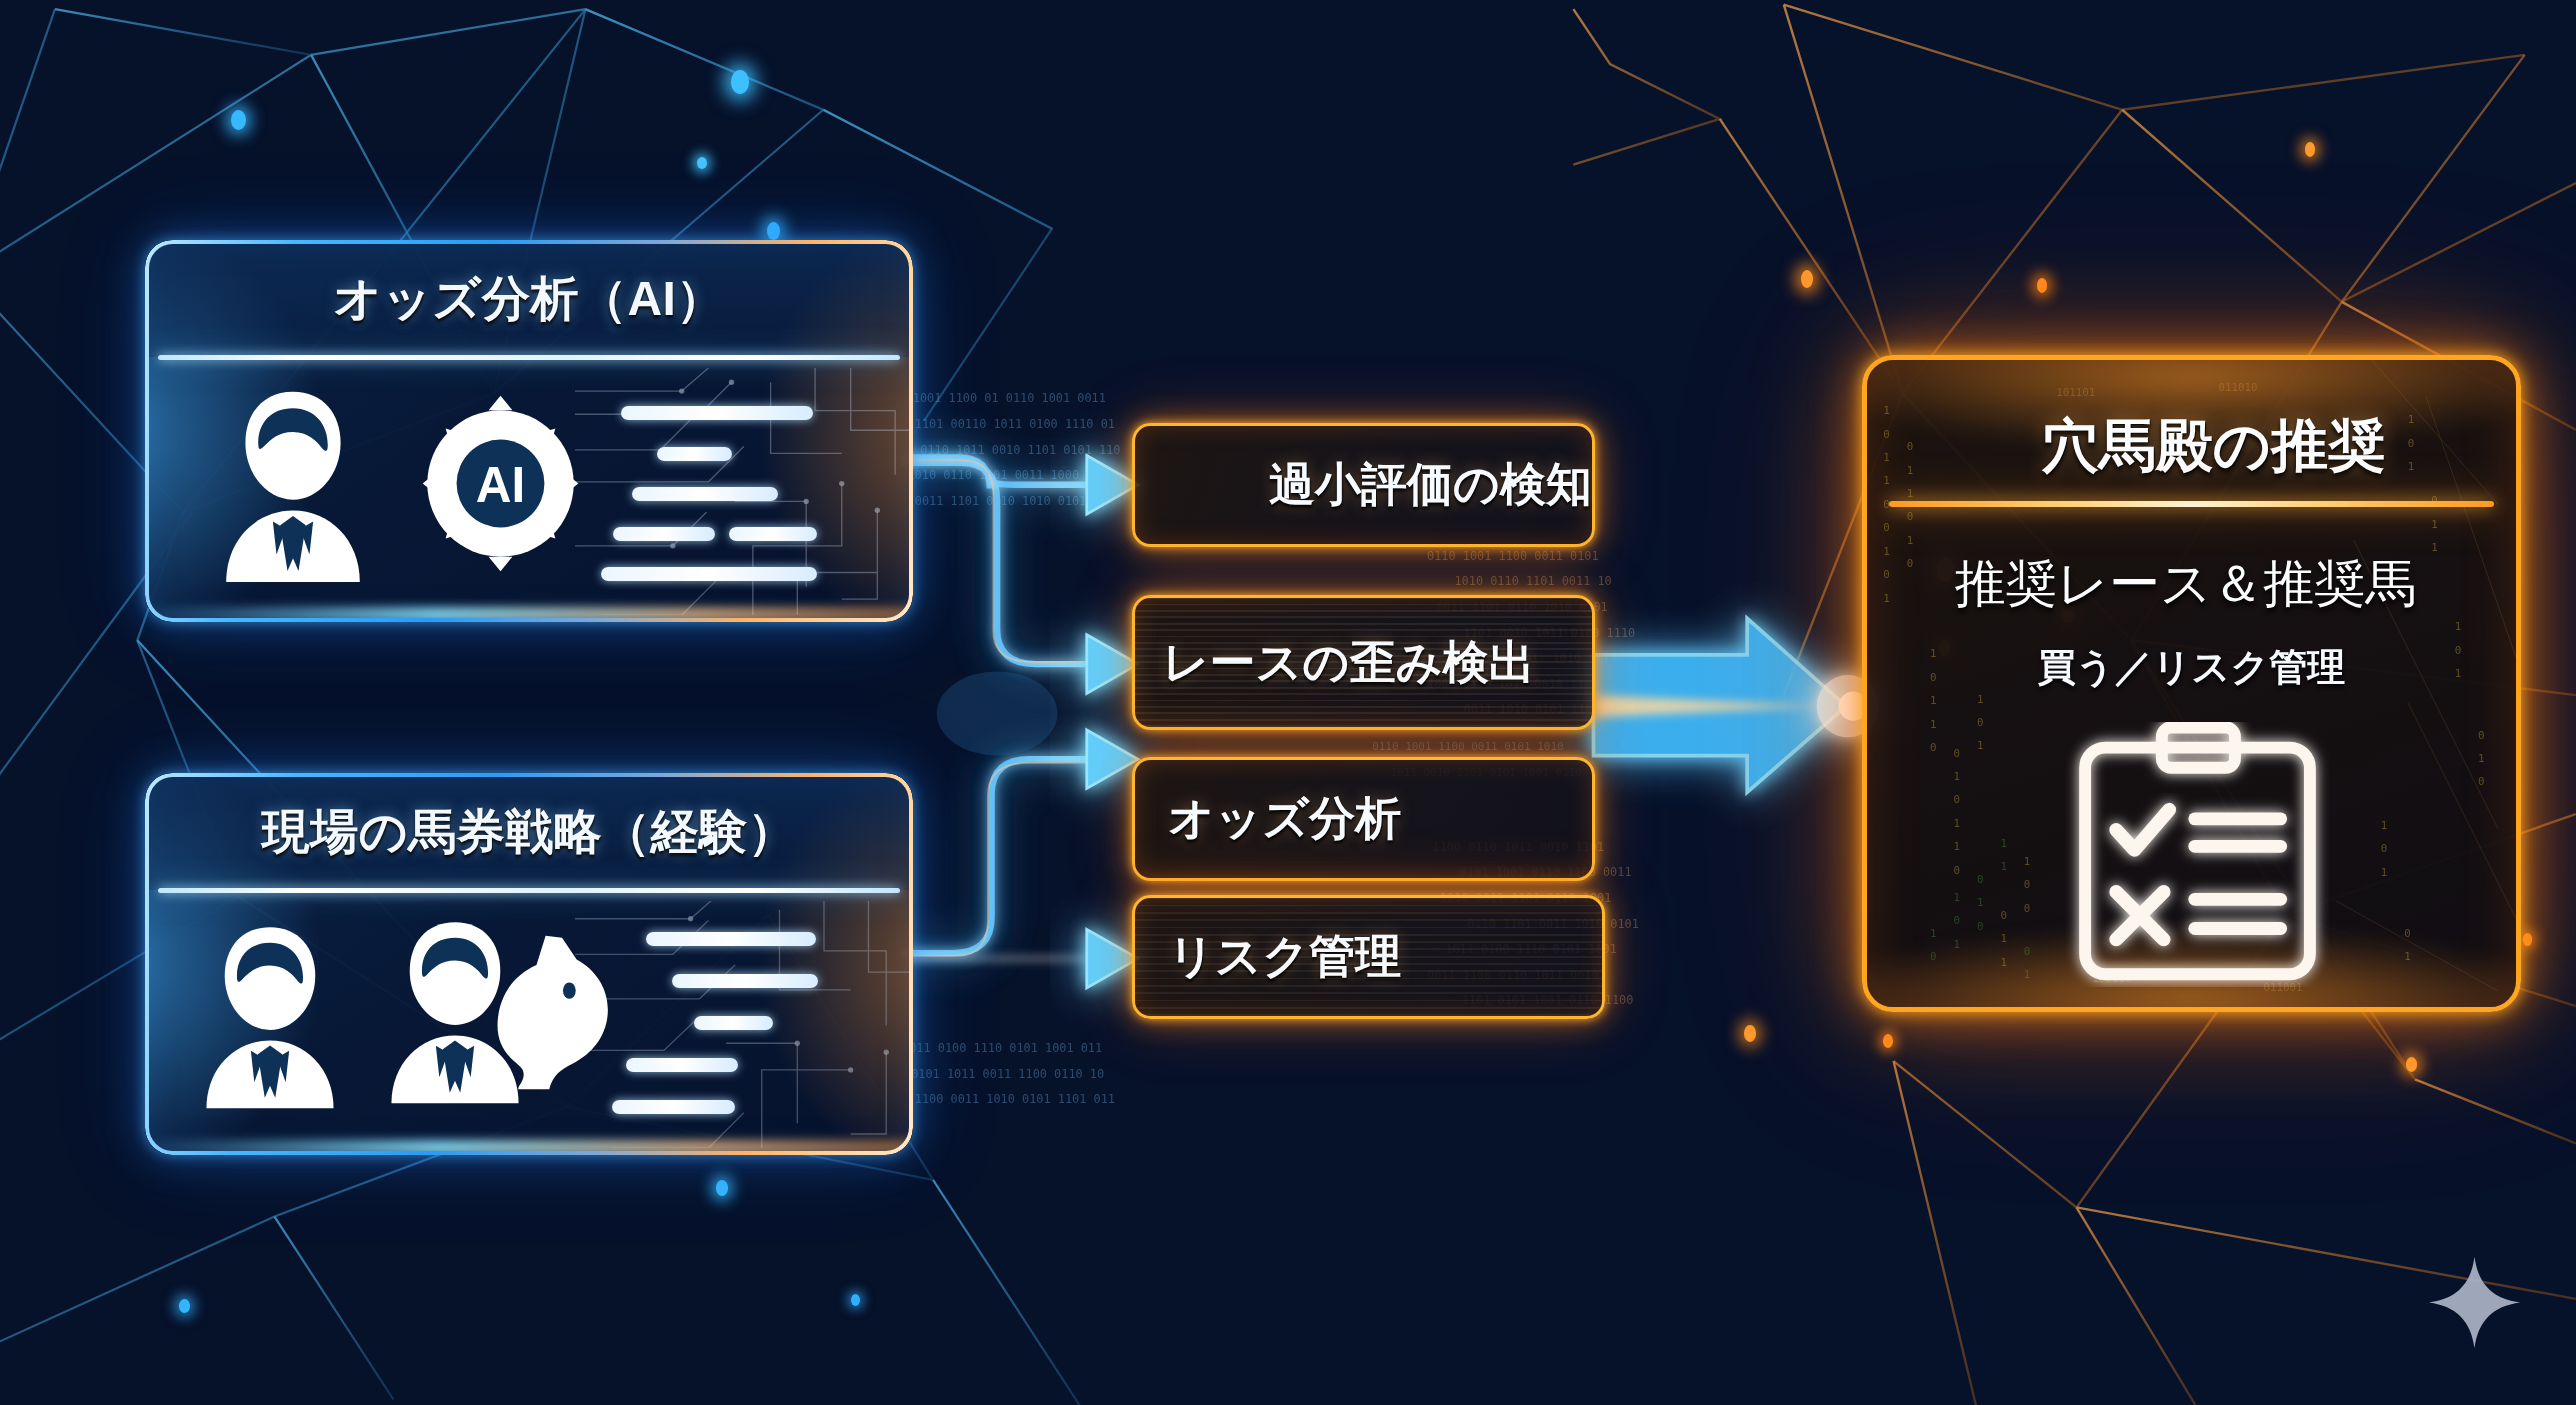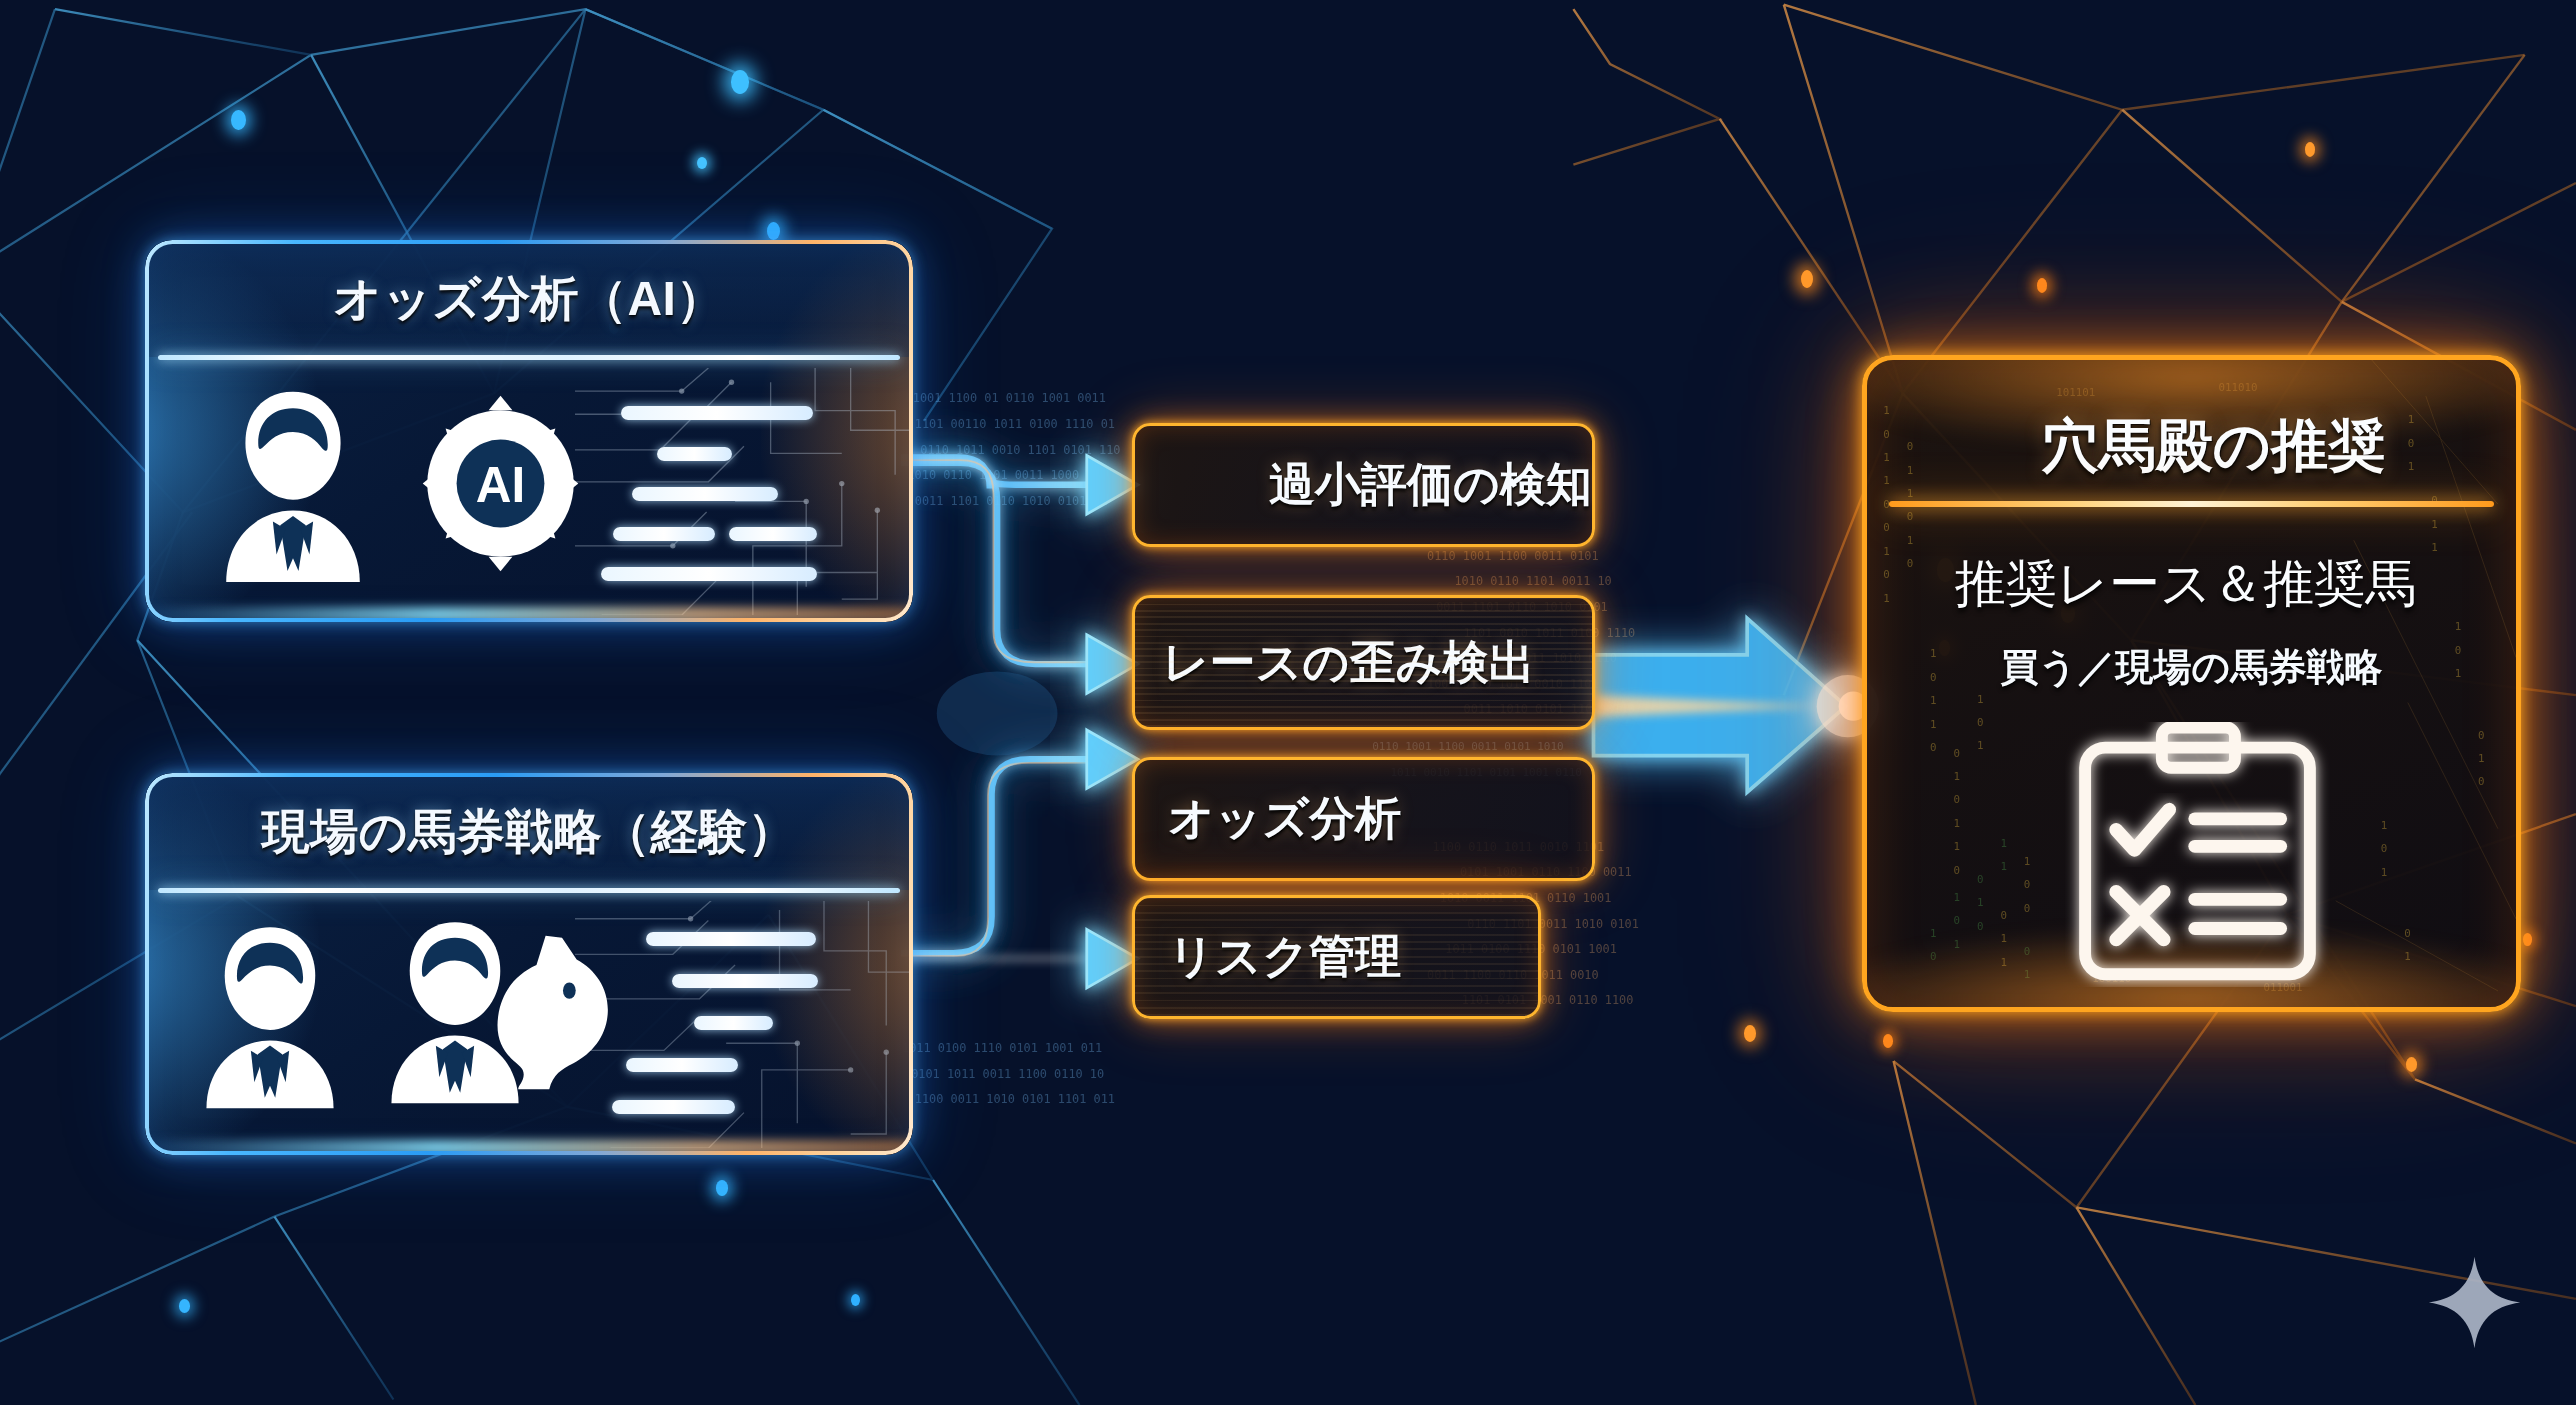--- a/index.html
+++ b/index.html
@@ -459,21 +459,21 @@
   <div class="pill" style="left:1132px;top:595px;width:463px;height:135px;z-index:7;">
     <div class="pill-stream" style="background:repeating-linear-gradient(0deg, rgba(255,200,120,.17) 0 1.8px, transparent 1.8px 6.4px);"></div>
     <span class="lbl" style="font-size:46px;margin-left:27.4px;">レースの歪み検出</span>
   </div>
 
   <div class="pill" style="left:1132px;top:757px;width:463px;height:124px;z-index:7;">
     <div class="pill-stream"></div>
     <span class="lbl" style="font-size:46px;margin-left:33px;">オッズ分析</span>
   </div>
 
-  <div class="pill" style="left:1132px;top:895px;width:409px;height:124px;z-index:7;">
+  <div class="pill" style="left:1132px;top:895px;width:473px;height:124px;z-index:7;">
     <div class="pill-stream" style="background:repeating-linear-gradient(0deg, rgba(255,200,120,.14) 0 1.8px, transparent 1.8px 7.3px);"></div>
     <span class="lbl" style="font-size:46px;margin-left:33px;">リスク管理</span>
   </div>
 
   <svg class="netlayer" viewBox="0 0 2816 1536" style="z-index:2;opacity:.42;">
     <g fill="#7fc6ff" font-family="DejaVu Sans Mono, monospace" font-size="13" opacity=".75">
       <text x="990" y="440">01001 1100 01 0110 1001 0011</text>
       <text x="1000" y="468">1101 00110 1011 0100 1110 01</text>
       <text x="1006" y="496">0110 1011 0010 1101 0101 110</text>
       <text x="992" y="524">1010 0110 1101 0011 1000 101</text>
@@ -591,21 +591,21 @@
 
     <div class="res-halo" style="top:-55px;"></div>
     <div class="res-halo" style="bottom:-64px;"></div>
 
     <span class="res-title" style="top:48px;font-size:57px;padding-left:44px;">穴馬殿の推奨</span>
 
     <div class="res-div" style="left:22px;right:22px;top:141px;"></div>
 
     <span class="res-sub1" style="top:190px;font-size:51px;">推奨レース＆推奨馬</span>
 
-    <span class="res-sub2" style="top:282px;font-size:38px;">買う／現場の馬券戦略</span>
+    <span class="res-sub2" style="top:282px;font-size:38px;">買う／リスク管理</span>
 
     <svg class="clip" style="left:198px;top:362px;width:265px;height:265px;" viewBox="0 0 290 290">
       <defs>
         <filter id="clipGlow" x="-40%" y="-40%" width="180%" height="180%">
           <feGaussianBlur stdDeviation="7" result="g1"></feGaussianBlur>
           <feMerge>
               <feMergeNode in="g1"></feMergeNode>
               <feMergeNode in="SourceGraphic"></feMergeNode>
             </feMerge>
         </filter>

